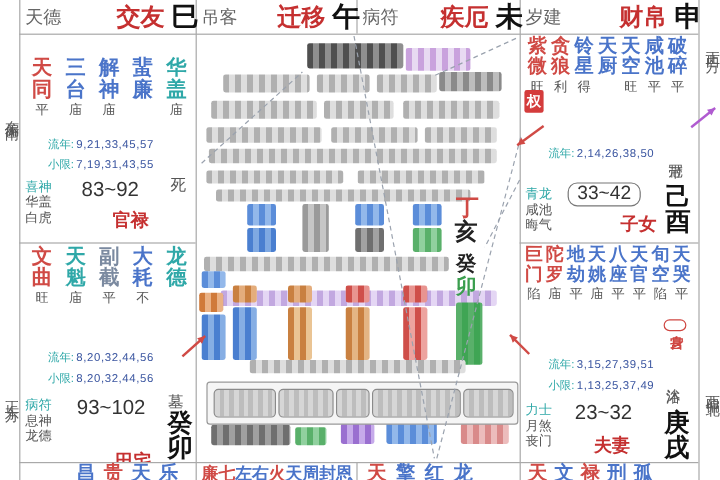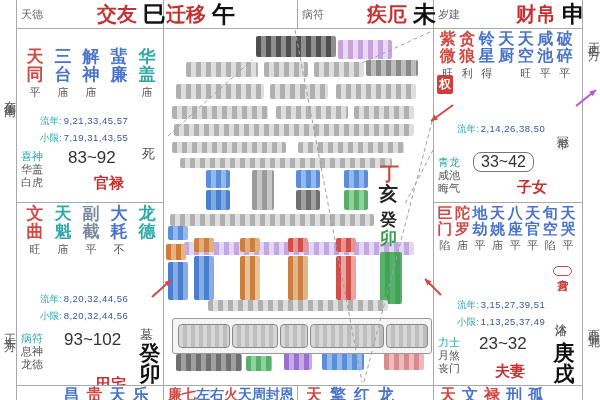--- a/index.html
+++ b/index.html
@@ -5,21 +5,21 @@
   html,body{margin:0;padding:0;background:#fff}
   #chart{position:relative;width:600px;height:400px;background:#fff;overflow:hidden;
          font-family:"Liberation Sans","DejaVu Sans",sans-serif;color:#222}
   .vl,.hl{position:absolute;background:#a9a9a9}
   .vl{width:1px}.hl{height:1px}
   .compass{position:absolute;writing-mode:vertical-rl;font-size:12px;color:#555;letter-spacing:3px}
   .c-lt{left:1px;top:90px}.c-lb{left:1px;top:324px}.c-rt{left:585px;top:33px}.c-rb{left:585px;top:320px}
   
   .hcell{position:absolute;top:0;height:28px;display:flex;align-items:center;padding:0 3px;overflow:hidden}
   .h0{left:16px;width:147px}.h1{left:163px;width:134px}.h2{left:297px;width:136px;padding-right:15px}.h3{left:433px;width:149px;padding-right:13px}
-  .hshen{font-size:11px;color:#666;flex:1;padding-left:2px}
+  .hshen{font-size:15px;color:#666;flex:1;padding-left:2px}
   .hname{font-size:20px;font-weight:bold;color:#c53030;margin-right:6px}
   .hbranch{font-size:23px;font-weight:bold;color:#111;line-height:26px}
   
   .palace{position:absolute;overflow:hidden}
   .p-chen{left:16px;top:28px;width:147px;height:174px}
   .p-mao{left:16px;top:202px;width:147px;height:183px}
   .p-you{left:433px;top:28px;width:145px;height:174px}
   .p-xu{left:433px;top:202px;width:145px;height:183px}
   .stars{display:flex;padding-left:5px}
   .p-chen .stars{padding-top:20px}
@@ -86,20 +86,21 @@
   <div class="hl" style="left:16px;top:202px;width:147px"></div>
   <div class="hl" style="left:433px;top:202px;width:149px"></div>
   <div class="hl" style="left:16px;top:385px;width:566px"></div>
 
   <div class="hcell h0">
     <span class="hshen">天德</span>
     <span class="hname">交友</span>
     <span class="hbranch">巳</span>
   </div>
   <div class="hcell h1">
+    <span class="hshen">吊客</span>
     <span class="hname">迁移</span>
     <span class="hbranch">午</span>
   </div>
   <div class="hcell h2">
     <span class="hshen">病符</span>
     <span class="hname">疾厄</span>
     <span class="hbranch">未</span>
   </div>
   <div class="hcell h3">
     <span class="hshen">岁建</span>
@@ -235,20 +236,21 @@
       <div><span class="lab">流年:</span><span class="val">2,14,26,38,50</span></div>
     </div>
     <div class="shensha">
       <div class="t">青龙</div>
       <div>咸池</div>
       <div>晦气</div>
     </div>
     <div class="range">33~42</div>
     <div class="pname">子女</div>
     <div class="cs-v">冠带</div>
+    <div class="vbranch">己酉</div>
   </div>
 
   <div class="palace p-xu">
     <div class="stars">
         <div class="starcol">
           <span class="c" style="color: rgb(208, 74, 69);">巨</span>
           <span class="c" style="color: rgb(208, 74, 69);">门</span>
           <span class="b">陷</span>
         </div>
         <div class="starcol">

